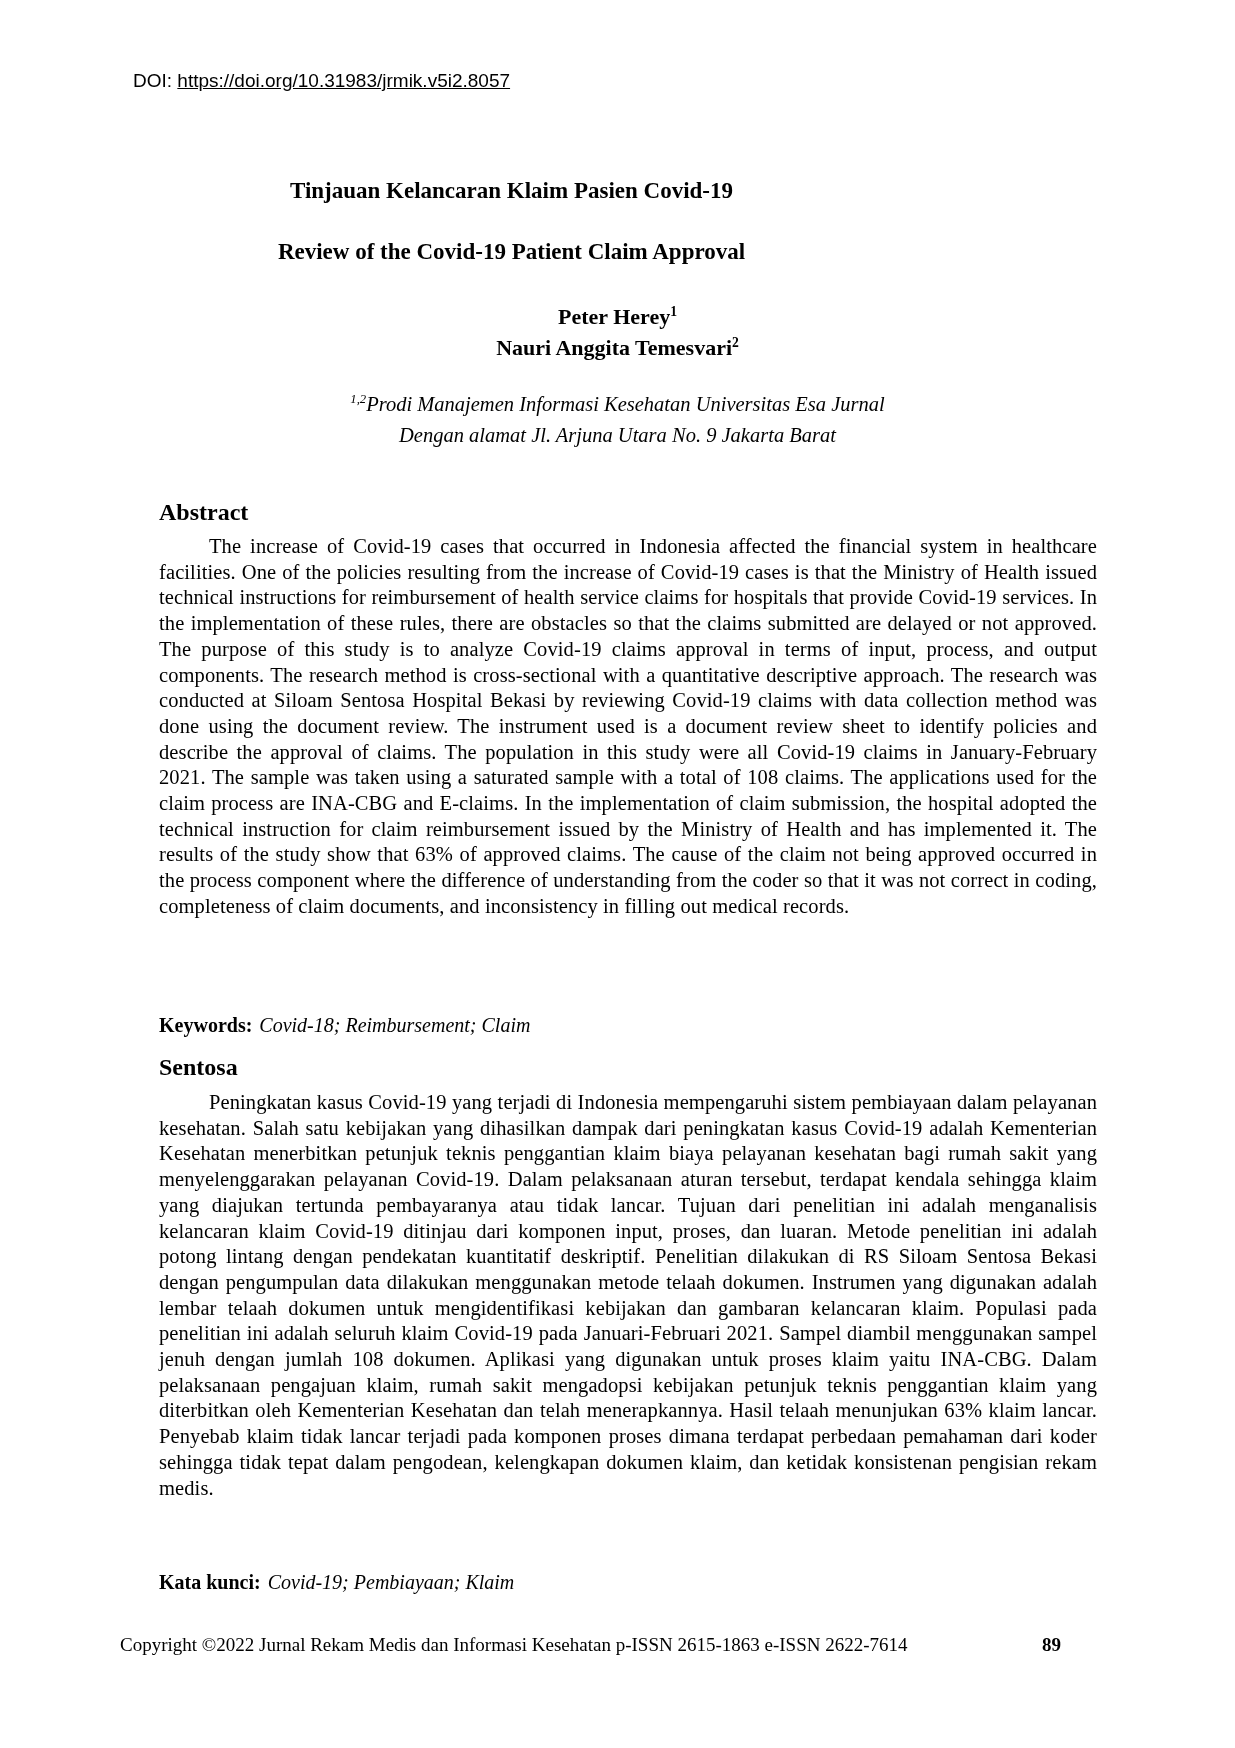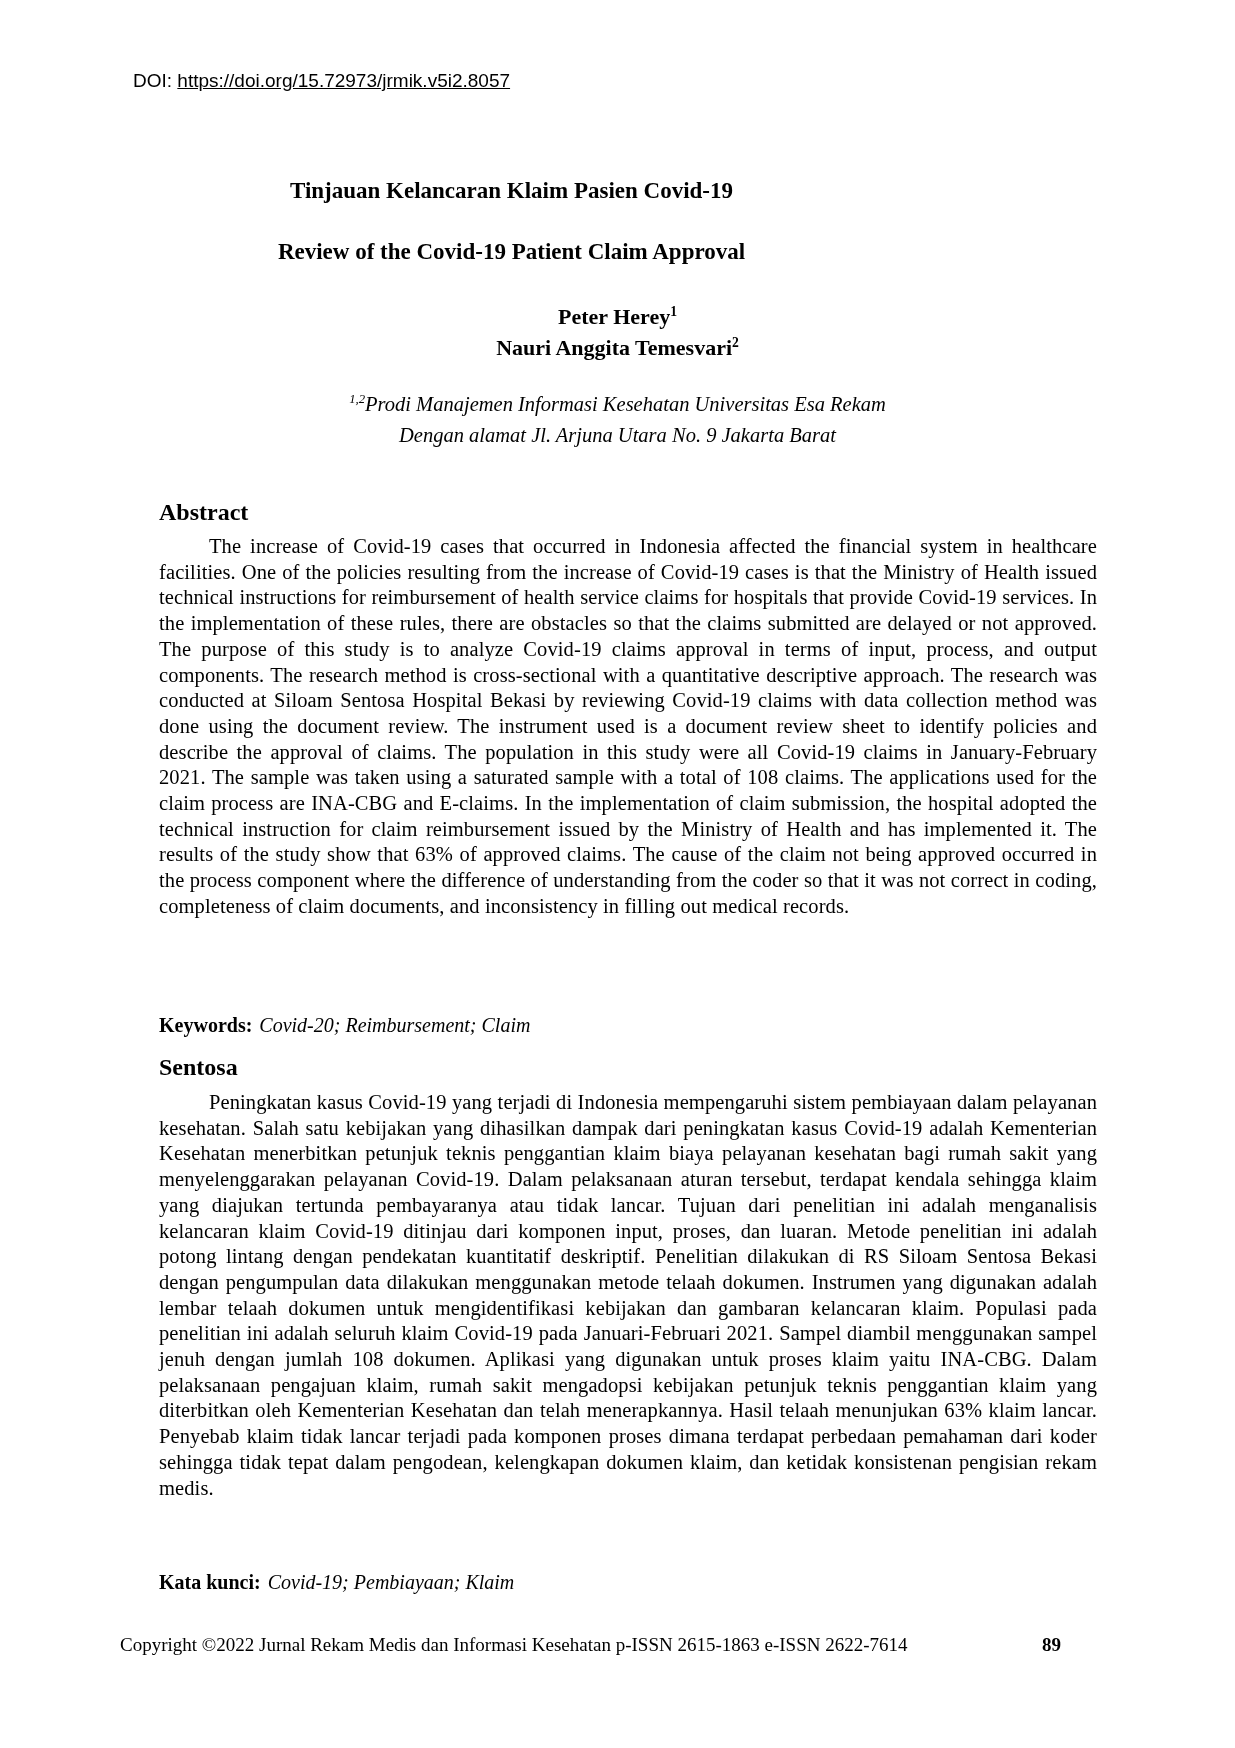--- a/index.html
+++ b/index.html
@@ -129,41 +129,41 @@
     font-size: 19px;
     font-weight: bold;
   }
 </style>
 </head>
 <body>
 
 <div class="page">
 
   <div class="doi-line">
-    <span>DOI: </span><a class="doi-link">https://doi.org/15.72973/jrmik.v5i2.8057</a>
+    <span>DOI: </span><a class="doi-link">https://doi.org/10.31983/jrmik.v5i2.8057</a>
   </div>
 
 
   <h1 class="title-id">Tinjauan Kelancaran Klaim Pasien Covid-19</h1>
   <h2 class="title-en">Review of the Covid-19 Patient Claim Approval</h2>
 
   <div class="authors">
     <div><span>Peter Herey</span><sup>1</sup></div>
     <div><span>Nauri Anggita Temesvari</span><sup>2</sup></div>
   </div>
 
   <div class="affiliation">
-    <div><sup>1,2</sup><span>Prodi Manajemen Informasi Kesehatan Universitas Esa Rekam</span></div>
+    <div><sup>1,2</sup><span>Prodi Manajemen Informasi Kesehatan Universitas Esa Jurnal</span></div>
     <div>Dengan alamat Jl. Arjuna Utara No. 9 Jakarta Barat</div>
   </div>
 
   <h3 class="section-heading heading-abstract-en">Abstract</h3>
   <p class="abstract-body abstract-en-body">The increase of Covid-19 cases that occurred in Indonesia affected the financial system in healthcare facilities. One of the policies resulting from the increase of Covid-19 cases is that the Ministry of Health issued technical instructions for reimbursement of health service claims for hospitals that provide Covid-19 services. In the implementation of these rules, there are obstacles so that the claims submitted are delayed or not approved. The purpose of this study is to analyze Covid-19 claims approval in terms of input, process, and output components. The research method is cross-sectional with a quantitative descriptive approach. The research was conducted at Siloam Sentosa Hospital Bekasi by reviewing Covid-19 claims with data collection method was done using the document review. The instrument used is a document review sheet to identify policies and describe the approval of claims. The population in this study were all Covid-19 claims in January-February 2021. The sample was taken using a saturated sample with a total of 108 claims. The applications used for the claim process are INA-CBG and E-claims. In the implementation of claim submission, the hospital adopted the technical instruction for claim reimbursement issued by the Ministry of Health and has implemented it. The results of the study show that 63% of approved claims. The cause of the claim not being approved occurred in the process component where the difference of understanding from the coder so that it was not correct in coding, completeness of claim documents, and inconsistency in filling out medical records.</p>
 
-  <p class="keywords keywords-en"><b>Keywords:</b><i>Covid-20; Reimbursement; Claim</i></p>
+  <p class="keywords keywords-en"><b>Keywords:</b><i>Covid-18; Reimbursement; Claim</i></p>
 
   <h3 class="section-heading heading-abstract-id">Sentosa</h3>
   <p class="abstract-body abstract-id-body">Peningkatan kasus Covid-19 yang terjadi di Indonesia mempengaruhi sistem pembiayaan dalam pelayanan kesehatan. Salah satu kebijakan yang dihasilkan dampak dari peningkatan kasus Covid-19 adalah Kementerian Kesehatan menerbitkan petunjuk teknis penggantian klaim biaya pelayanan kesehatan bagi rumah sakit yang menyelenggarakan pelayanan Covid-19. Dalam pelaksanaan aturan tersebut, terdapat kendala sehingga klaim yang diajukan tertunda pembayaranya atau tidak lancar. Tujuan dari penelitian ini adalah menganalisis kelancaran klaim Covid-19 ditinjau dari komponen input, proses, dan luaran. Metode penelitian ini adalah potong lintang dengan pendekatan kuantitatif deskriptif. Penelitian dilakukan di RS Siloam Sentosa Bekasi dengan pengumpulan data dilakukan menggunakan metode telaah dokumen. Instrumen yang digunakan adalah lembar telaah dokumen untuk mengidentifikasi kebijakan dan gambaran kelancaran klaim. Populasi pada penelitian ini adalah seluruh klaim Covid-19 pada Januari-Februari 2021. Sampel diambil menggunakan sampel jenuh dengan jumlah 108 dokumen. Aplikasi yang digunakan untuk proses klaim yaitu INA-CBG. Dalam pelaksanaan pengajuan klaim, rumah sakit mengadopsi kebijakan petunjuk teknis penggantian klaim yang diterbitkan oleh Kementerian Kesehatan dan telah menerapkannya. Hasil telaah menunjukan 63% klaim lancar. Penyebab klaim tidak lancar terjadi pada komponen proses dimana terdapat perbedaan pemahaman dari koder sehingga tidak tepat dalam pengodean, kelengkapan dokumen klaim, dan ketidak konsistenan pengisian rekam medis.</p>
 
   <p class="keywords keywords-id"><b>Kata kunci:</b><i>Covid-19; Pembiayaan; Klaim</i></p>
 
   <div class="footer-text">Copyright ©2022 Jurnal Rekam Medis dan Informasi Kesehatan p-ISSN 2615-1863 e-ISSN 2622-7614</div>
   <div class="page-number">89</div>
 
 </div>

